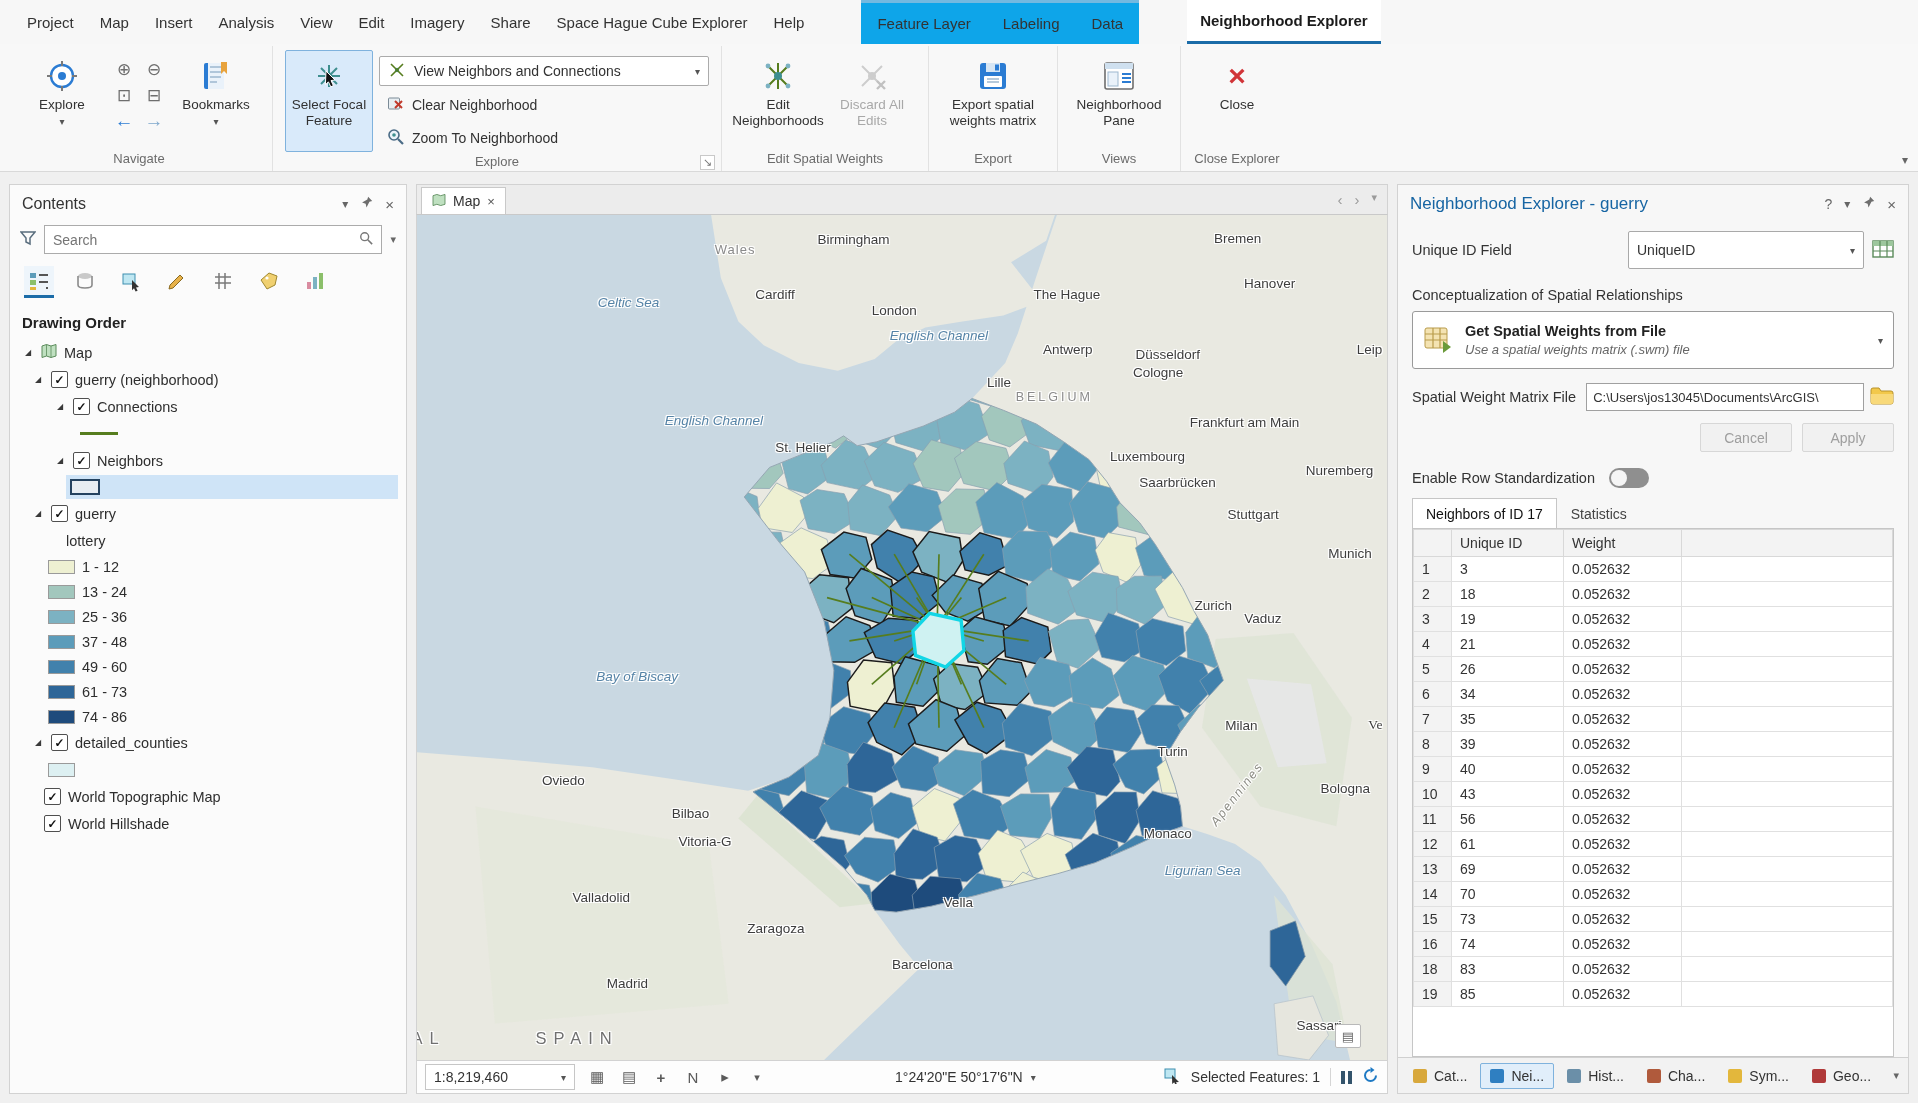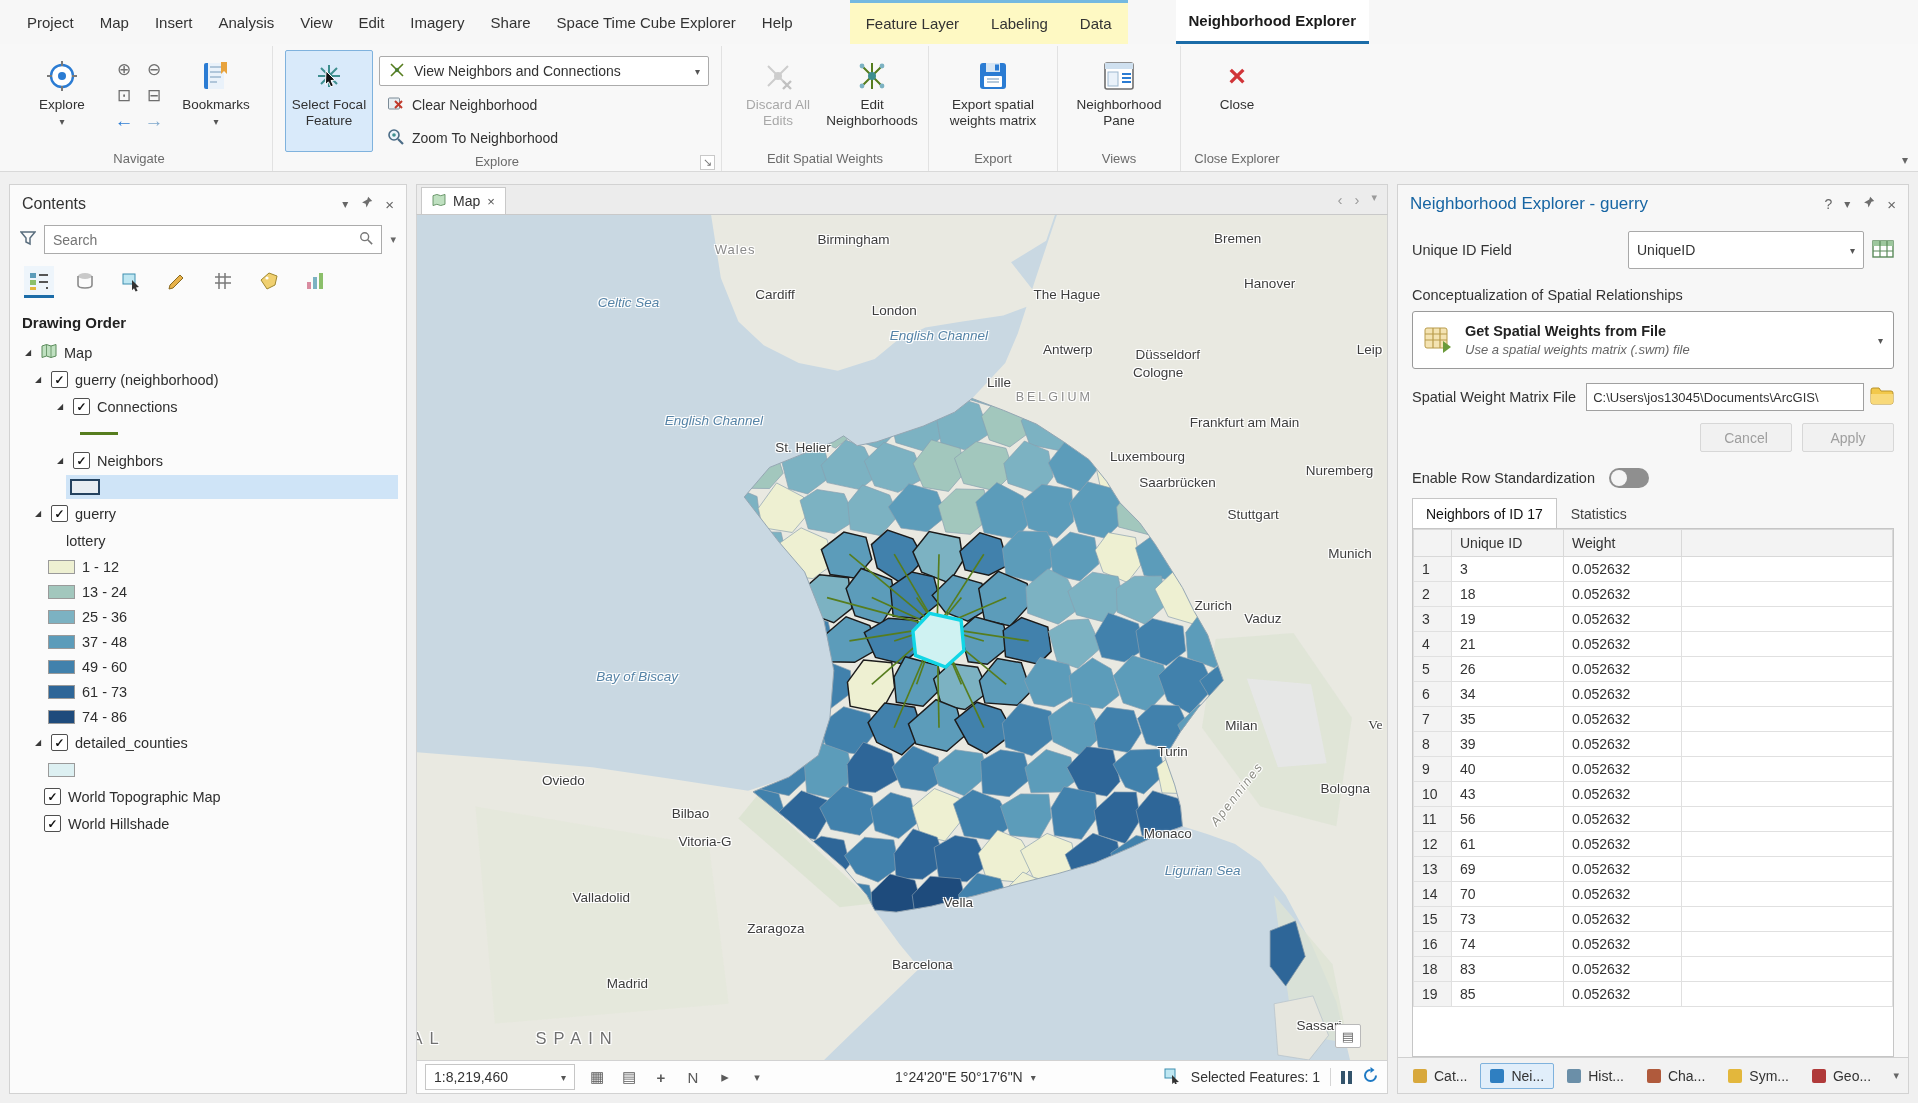--- a/index.html
+++ b/index.html
@@ -3,21 +3,21 @@
 <meta charset="utf-8">
 <style>
   * { box-sizing: border-box; margin:0; padding:0; }
   html,body { width:1918px; height:1103px; overflow:hidden; background:#f0f0f0;
     font-family:"Liberation Sans",sans-serif; color:#323232; font-size:14.5px; }
   #app { width:1918px; height:1103px; display:flex; flex-direction:column; position:relative;}
 
   
   #menubar { height:44px; background:#f7f7f7; display:flex; align-items:stretch; padding:0 14px; gap:4px; }
   .menu-tab { display:flex; align-items:center; padding:0 13px; font-size:15px; color:#333; cursor:default; }
-  #ctx-group { display:flex; margin-left:40px; background:#fef9c3; border-top:3px solid #74b9e0; }
+  #ctx-group { display:flex; margin-left:40px; background:#0ea5e9; border-top:3px solid #74b9e0; }
   #ctx-group .menu-tab{ padding:0 16px; }
   .menu-tab.active { margin-left:44px; font-weight:bold; color:#1b1b1b; border-bottom:3px solid #1b6ca8; background:#fff; }
 
   
   #ribbon { height:128px; background:#f8f8f8; border-bottom:1px solid #d9d9d9; display:flex; padding:2px 6px 0 6px; position:relative; }
   .rgroup { display:flex; flex-direction:column; border-right:1px solid #e2e2e2; padding:0 4px; }
   .rg-content { flex:1; display:flex; align-items:stretch; gap:6px; padding:4px 8px 0 8px; }
   .rg-label { height:22px; font-size:13px; color:#6b6b6b; text-align:center; position:relative; line-height:20px;}
   .launcher { position:absolute; right:2px; top:3px; font-size:11px; color:#777; border:1px solid #c9c9c9; width:15px; height:15px; line-height:13px; text-align:center; background:#fff;}
   .bigbtn { width:88px; display:flex; flex-direction:column; align-items:center; justify-content:flex-start;
@@ -139,21 +139,21 @@
   <div id="menubar">
     <div id="menu-tabs" style="display:flex">
         <span class="menu-tab">Project</span>
         <span class="menu-tab">Map</span>
         <span class="menu-tab">Insert</span>
         <span class="menu-tab">Analysis</span>
         <span class="menu-tab">View</span>
         <span class="menu-tab">Edit</span>
         <span class="menu-tab">Imagery</span>
         <span class="menu-tab">Share</span>
-        <span class="menu-tab">Space Time Cube Explorer</span>
+        <span class="menu-tab">Space Hague Cube Explorer</span>
         <span class="menu-tab">Help</span>
       </div>
     <div id="ctx-group">
         <span class="menu-tab">Feature Layer</span>
         <span class="menu-tab">Labeling</span>
         <span class="menu-tab">Data</span>
       </div>
     <div class="menu-tab active">Neighborhood Explorer</div>
   </div>
 
@@ -251,46 +251,46 @@
         </div>
       </div>
       <div class="rg-label">
         <span>Explore</span>
         <span class="launcher">↘</span>
       </div>
     </div>
 
     <div class="rgroup">
       <div class="rg-content">
-        <div class="bigbtn disabled">
-          <span class="icon34">
-            <svg width="34" height="34" viewBox="0 0 34 34">
-                <g stroke="#9a9a9a" stroke-width="2">
-                  <path d="M17 17L7 7M17 17L27 7M17 17L7 27M17 17l10 10"></path>
-                </g>
-                <circle cx="17" cy="17" r="4" fill="#9a9a9a"></circle>
-                <path d="M22 22l8 8M30 22l-8 8" stroke="#b97070" stroke-width="2.4"></path>
-              </svg>
-          </span>
-          <span>Discard All Edits</span>
-        </div>
         <div class="bigbtn">
           <span class="icon34">
             <svg width="34" height="34" viewBox="0 0 34 34">
                 <g stroke="#567d1e" stroke-width="2">
                   <path d="M17 17L7 7M17 17L27 7M17 17L7 27M17 17l10 10M17 17V4M17 17v13"></path>
                 </g>
                 <circle cx="17" cy="17" r="4" fill="#3e8f8f"></circle>
                 <circle cx="7" cy="7" r="2.4" fill="#7cb2c2"></circle>
                 <circle cx="27" cy="7" r="2.4" fill="#7cb2c2"></circle>
                 <circle cx="7" cy="27" r="2.4" fill="#7cb2c2"></circle>
                 <circle cx="27" cy="27" r="2.4" fill="#7cb2c2"></circle>
               </svg>
           </span>
           <span>Edit Neighborhoods</span>
+        </div>
+        <div class="bigbtn disabled">
+          <span class="icon34">
+            <svg width="34" height="34" viewBox="0 0 34 34">
+                <g stroke="#9a9a9a" stroke-width="2">
+                  <path d="M17 17L7 7M17 17L27 7M17 17L7 27M17 17l10 10"></path>
+                </g>
+                <circle cx="17" cy="17" r="4" fill="#9a9a9a"></circle>
+                <path d="M22 22l8 8M30 22l-8 8" stroke="#b97070" stroke-width="2.4"></path>
+              </svg>
+          </span>
+          <span>Discard All Edits</span>
         </div>
       </div>
       <div class="rg-label">Edit Spatial Weights</div>
     </div>
 
     <div class="rgroup">
       <div class="rg-content">
         <div class="bigbtn" style="width:104px">
           <span class="icon34">
             <svg width="30" height="30" viewBox="0 0 30 30">

